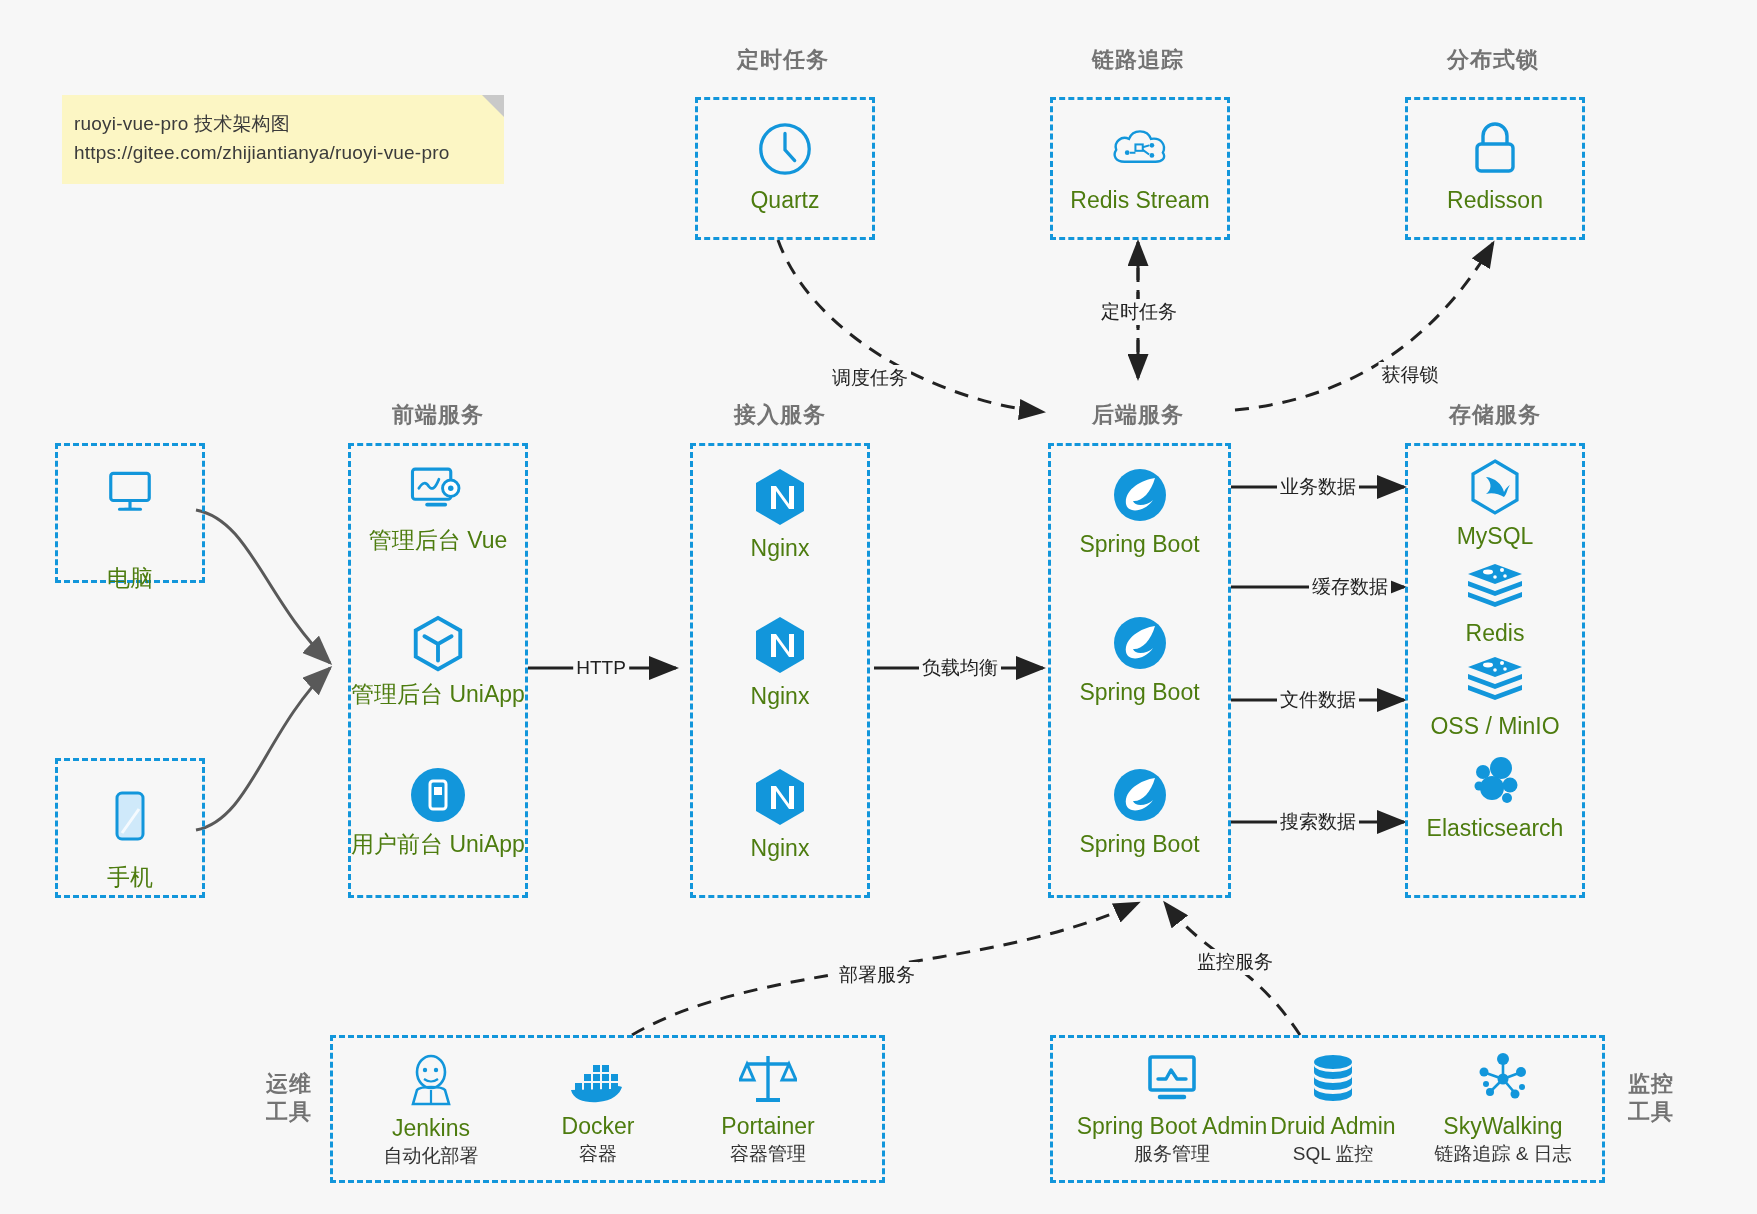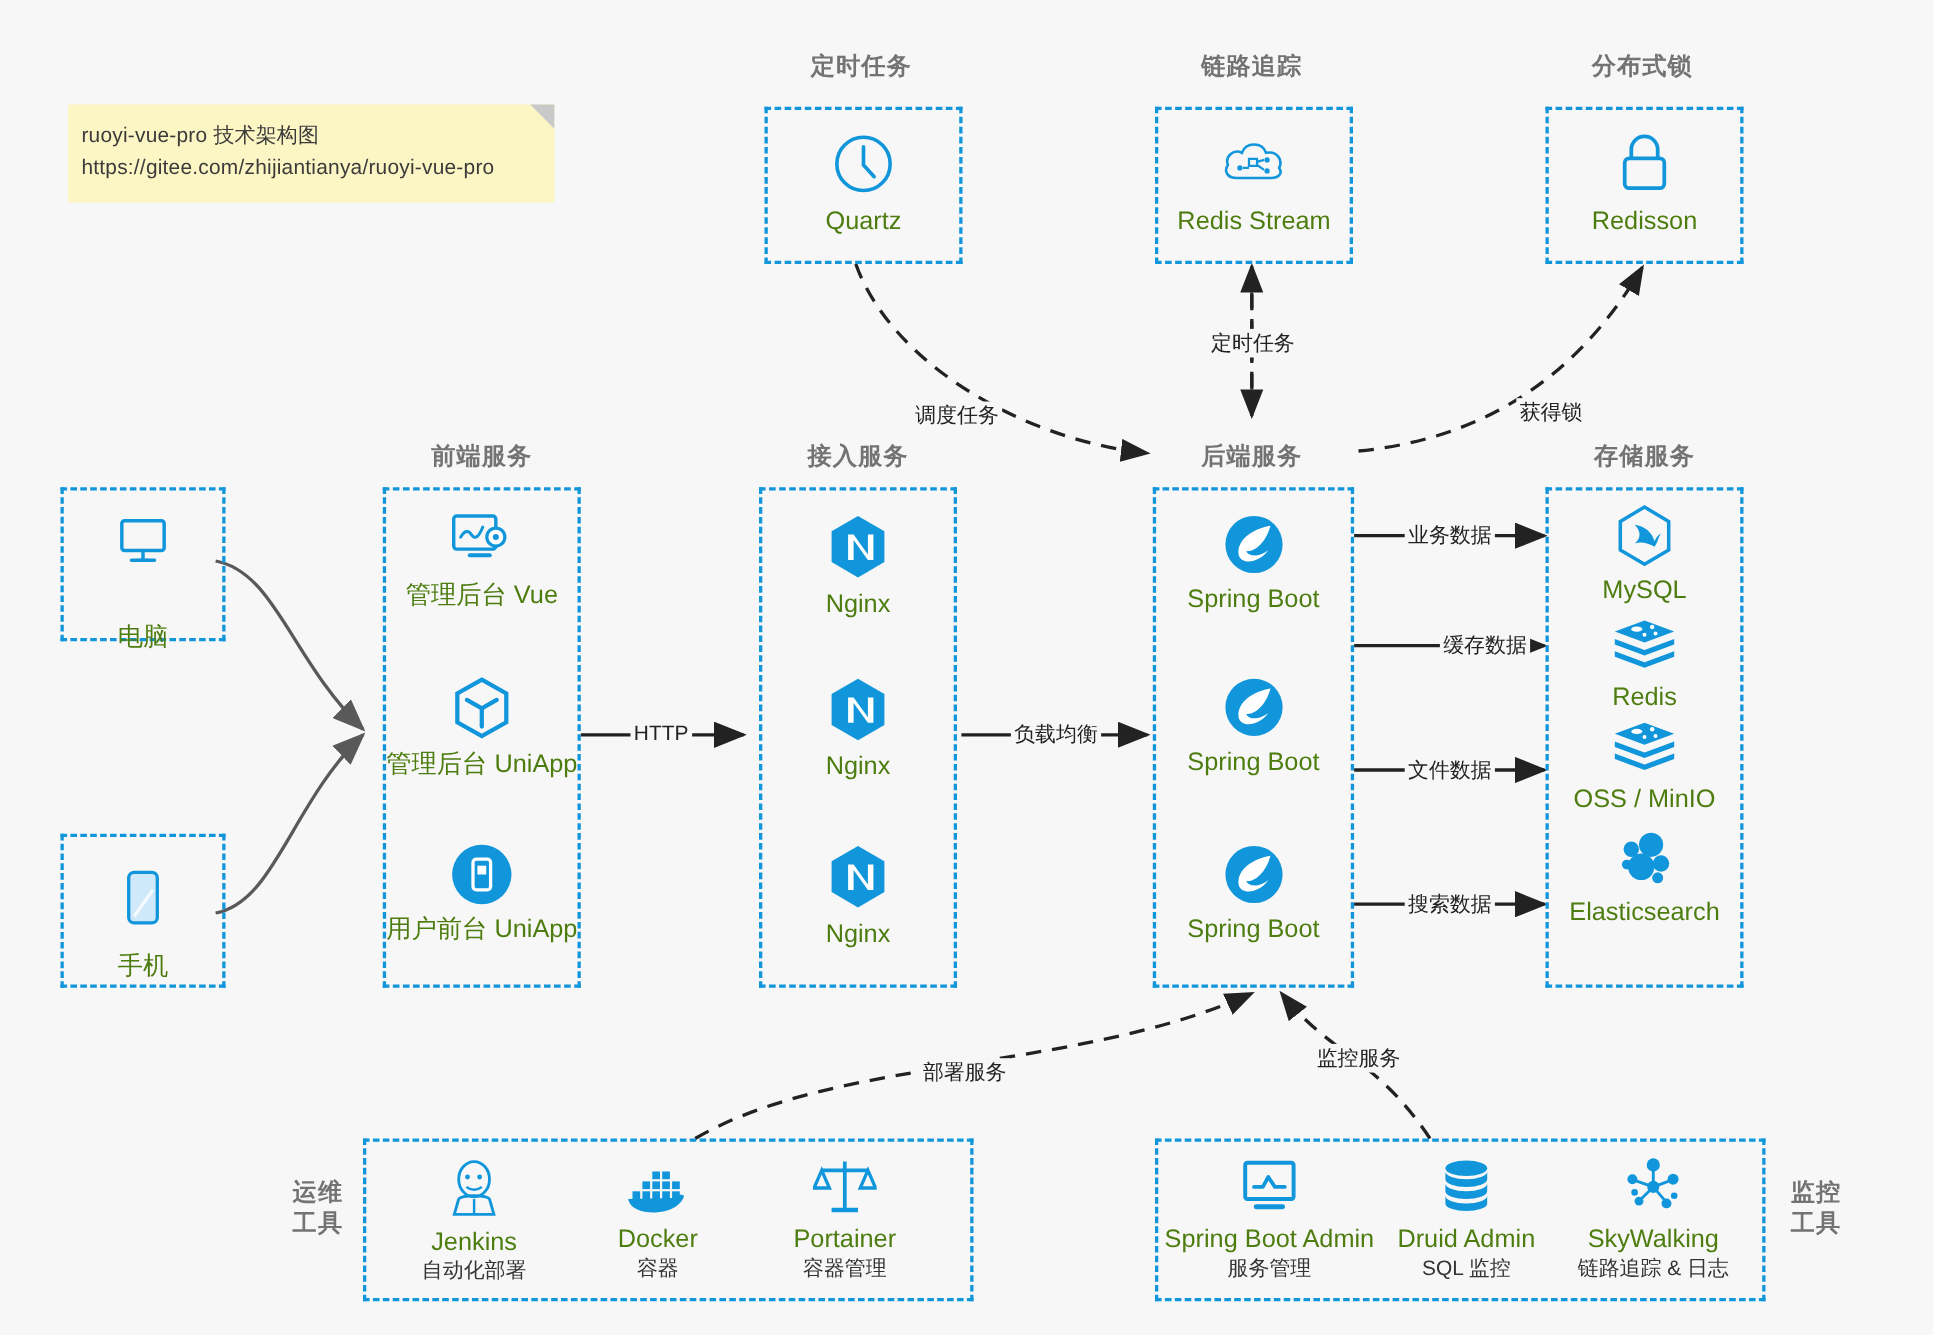--- a/index.html
+++ b/index.html
@@ -362,21 +362,21 @@
         <path d="M17 48 L41 48" stroke="#1296db" stroke-width="4"></path>
         <path d="M8 12 L1 28 L15 28 Z" fill="none" stroke="#1296db" stroke-width="3"></path>
         <path d="M50 12 L43 28 L57 28 Z" fill="none" stroke="#1296db" stroke-width="3"></path>
       </svg>
       <div class="cap">Portainer</div>
       <div class="cap2">容器管理</div>
     </div>
   </div>
 
   <div class="group" style="left:1050px; top:1035px; width:555px; height:148px;">
-    <div class="node" style="left:1px; top:14px; width:200px;">
+    <div class="node" style="left:19px; top:14px; width:200px;">
       <svg class="ico" width="56" height="54" viewBox="0 0 56 54">
         <rect x="6" y="5" width="44" height="33" rx="2" fill="none" stroke="#1296db" stroke-width="3.6"></rect>
         <path d="M14 27 L22 27 L27 18 L33 27 L42 27" fill="none" stroke="#1296db" stroke-width="3.4" stroke-linecap="round" stroke-linejoin="round"></path>
         <path d="M16 45 L40 45" stroke="#1296db" stroke-width="4.5" stroke-linecap="round"></path>
       </svg>
       <div class="cap">Spring Boot Admin</div>
       <div class="cap2">服务管理</div>
     </div>
     <div class="node" style="left:200px; top:14px; width:160px;">
       <svg class="ico" width="52" height="54" viewBox="0 0 52 54">

